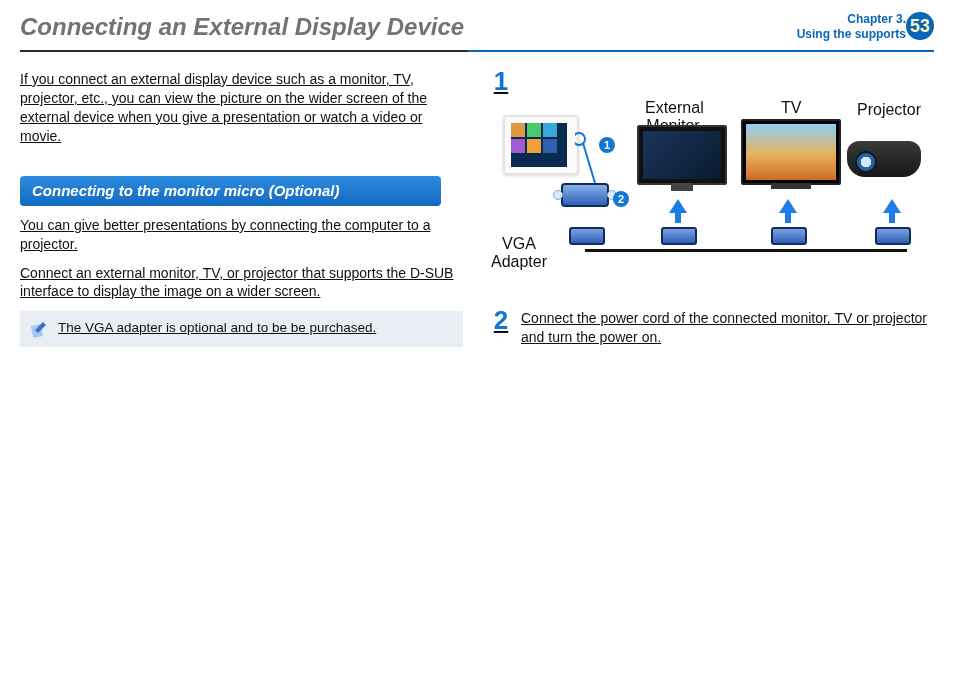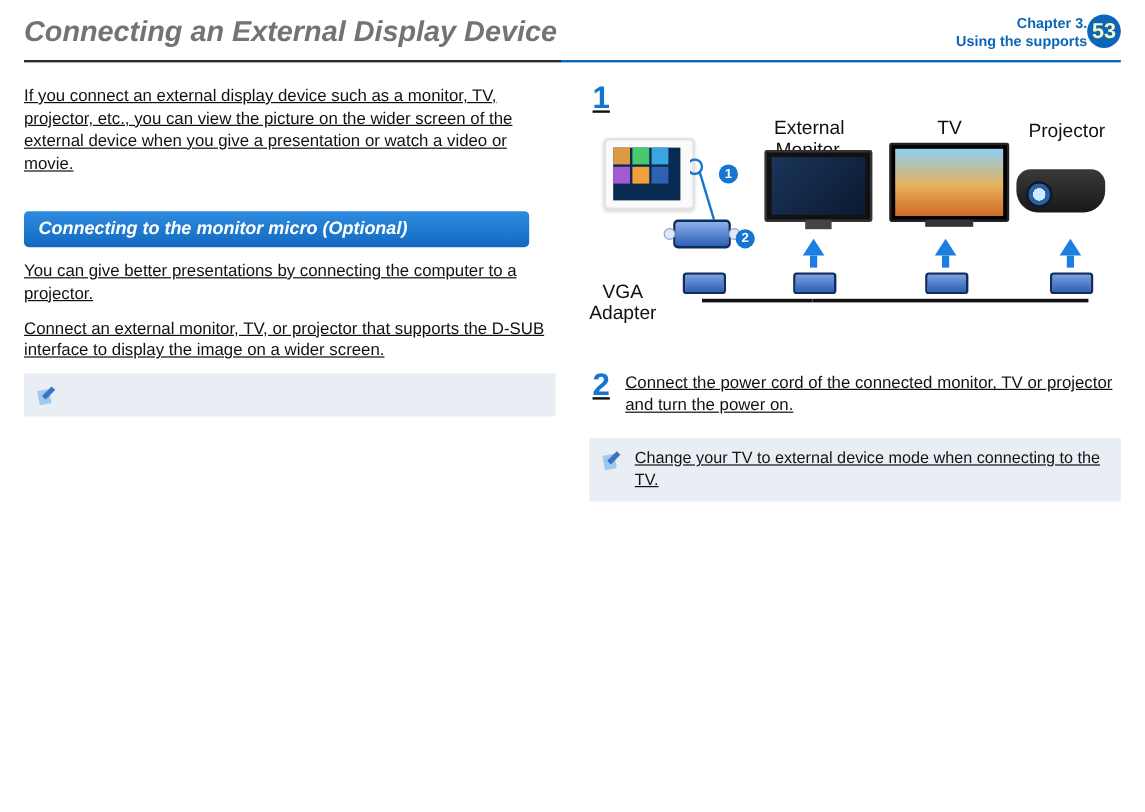--- a/index.html
+++ b/index.html
@@ -291,20 +291,21 @@
       <div class="section-head">Connecting to the monitor micro (Optional)</div>
 
       <p>You can give better presentations by connecting the computer to a projector.</p>
       <p>Connect an external monitor, TV, or projector that supports the D-SUB interface to display the image on a wider screen.</p>
 
       <div class="note">
         <svg width="20" height="20" viewBox="0 0 20 20">
           <rect x="2" y="6" width="10" height="12" fill="#9fc9f0" transform="rotate(-10 7 12)"></rect>
           <path d="M13 3 L16 6 L8 14 L5 11 Z" fill="#3a72c4"></path>
         </svg>
+        <span>The VGA adapter is optional and to be be purchased.</span>
       </div>
     </div>
 
     <div class="col">
 
       <div class="step">
         <div class="step-num">1</div>
         <div class="step-body">
         </div>
       </div>
@@ -355,23 +356,16 @@
         <div class="hline" style="left:94px; top:150px; width:92px;"></div>
       </div>
 
       <div class="step">
         <div class="step-num">2</div>
         <div class="step-body">
           <p>Connect the power cord of the connected monitor, TV or projector and turn the power on.</p>
         </div>
       </div>
 
-      <div class="note">
-        <svg width="20" height="20" viewBox="0 0 20 20">
-          <rect x="2" y="6" width="10" height="12" fill="#9fc9f0" transform="rotate(-10 7 12)"></rect>
-          <path d="M13 3 L16 6 L8 14 L5 11 Z" fill="#3a72c4"></path>
-        </svg>
-        <span>Change your TV to external device mode when connecting to the TV.</span>
-      </div>
 
     </div>
   </div>
 </div>
 
 </body></html>

